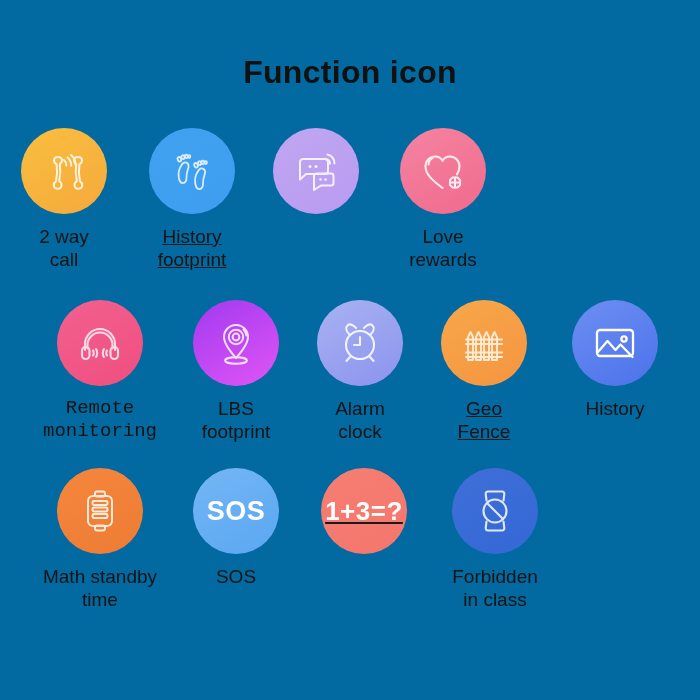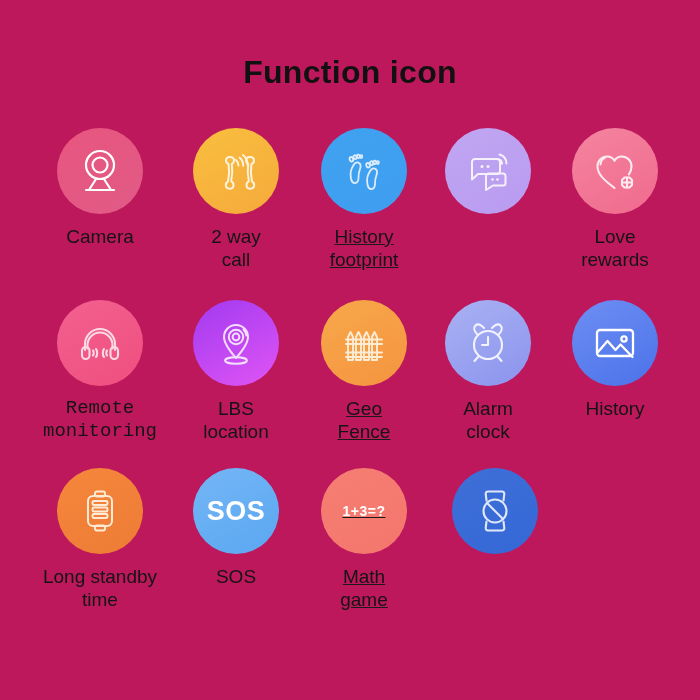--- a/index.html
+++ b/index.html
@@ -12,21 +12,21 @@
     height: 700px;
     font-family: "Liberation Sans", sans-serif;
     color: #1a1a1a;
     overflow: hidden;
     position: relative;
   }
   #page-root {
     width: 700px;
     height: 700px;
     position: relative;
-    background: #be185d;
+    background: #0369a1;
   }
   .page-title {
     position: absolute;
     top: 54px;
     left: 0;
     width: 700px;
     text-align: center;
     font-size: 32px;
     font-weight: bold;
     letter-spacing: 0.3px;
@@ -61,21 +61,21 @@
     display: block;
   }
   .circle .glyph-text {
     font-family: "Liberation Sans", sans-serif;
     font-weight: bold;
     color: #ffffff;
     line-height: 1;
     letter-spacing: 0.5px;
   }
   .sos-text { font-size: 27px; }
-  .math-text { font-size: 14px; font-weight: normal; }
+  .math-text { font-size: 26px; font-weight: normal; }
   .label {
     margin-top: 11px;
     font-size: 19px;
     line-height: 1.22;
     text-align: center;
     color: #141414;
     max-width: 130px;
     white-space: pre-line;
   }
   
@@ -93,33 +93,20 @@
 <body style="background: rgb(255, 255, 255);">
 
 <div id="page-root">
 
   <div class="page-title" style="color: rgb(17, 17, 17);">Function icon</div>
 
   <div class="grid">
 
     <div class="row r1">
 
-      <div class="cell c0">
-        <div class="circle" id="circ-0" style="background: linear-gradient(150deg, rgb(232, 86, 127) 0%, rgb(224, 90, 134) 100%);">
-          <span>
-            <svg width="52" height="52" viewBox="0 0 52 52" fill="none">
-              <circle cx="26" cy="20" r="14" stroke="#ffffff" stroke-width="2.2"></circle>
-              <circle cx="26" cy="20" r="7.5" stroke="#ffffff" stroke-width="2.2"></circle>
-              <path d="M22 34 L15 45 H37 L30 34" stroke="#ffffff" stroke-width="2.2" stroke-linejoin="round"></path>
-              <path d="M12 45 H40" stroke="#ffffff" stroke-width="2.2" stroke-linecap="round"></path>
-            </svg>
-          </span>
-        </div>
-        <div class="label" style="color: rgb(20, 20, 20);">Camera</div>
-      </div>
 
       <div class="cell c1">
         <div class="circle" id="circ-1" style="background: linear-gradient(150deg, rgb(249, 191, 63) 0%, rgb(245, 169, 59) 100%);">
           <span>
             <svg width="52" height="52" viewBox="0 0 52 52" fill="none">
               <g stroke="#fdf2dc" stroke-width="2" stroke-linecap="round" stroke-linejoin="round">
                 <path d="M20 12c-2.4 0-4 1.6-4 3.6 0 1.9 1.4 3.1 2.6 3.6 .7 5 .6 11.4-.6 17.1-1.1 .7-2.2 2-2.2 3.8 0 2.2 1.7 3.6 3.9 3.6 2.2 0 3.8-1.6 3.8-3.8 0-1.7-1-3-2.3-3.6 1.2-6 1.3-12.4 .6-17.3 1.2-.6 2.2-1.8 2.2-3.5 0-2-1.6-3.5-4-3.5z"></path>
                 <path d="M26 15c1.5 1.3 2.4 3.3 2.4 5.5"></path>
                 <path d="M29.5 12.6c2.3 1.9 3.7 4.9 3.7 8.1"></path>
                 <path d="M33 10c3 2.5 4.8 6.5 4.8 10.8"></path>
@@ -223,21 +210,40 @@
                 <path d="M26 8c-6.6 0-12 5.4-12 12 0 8.5 12 21 12 21s12-12.5 12-21c0-6.6-5.4-12-12-12z"></path>
                 <circle cx="26" cy="20" r="7.2"></circle>
                 <circle cx="26" cy="20" r="3.4"></circle>
                 <path d="M33.5 12.5a10.5 10.5 0 0 1 2.8 6"></path>
                 <ellipse cx="26" cy="43.5" rx="11" ry="3.2"></ellipse>
               </g>
             </svg>
           </span>
         </div>
         <div class="label" style="color: rgb(20, 20, 20);">LBS
-location</div>
+footprint</div>
+      </div>
+
+      <div class="cell c3">
+        <div class="circle" id="circ-8" style="background: linear-gradient(150deg, rgb(169, 178, 242) 0%, rgb(139, 147, 238) 100%);">
+          <span>
+            <svg width="52" height="52" viewBox="0 0 52 52" fill="none">
+              <g stroke="#f1f2fd" stroke-width="2.1" stroke-linecap="round" stroke-linejoin="round">
+                <circle cx="26" cy="28" r="14"></circle>
+                <path d="M26 20v8h-6"></path>
+                <path d="M15 17c-3-3-3.5-6.5-1.5-8.5S19 8 22 11"></path>
+                <path d="M37 17c3-3 3.5-6.5 1.5-8.5S33 8 30 11"></path>
+                <path d="M16 40l-3.5 4"></path>
+                <path d="M36 40l3.5 4"></path>
+              </g>
+            </svg>
+          </span>
+        </div>
+        <div class="label" style="color: rgb(20, 20, 20);">Alarm
+clock</div>
       </div>
 
       <div class="cell c2">
         <div class="circle" id="circ-7" style="background: linear-gradient(150deg, rgb(247, 168, 74) 0%, rgb(245, 148, 64) 100%);">
           <span>
             <svg width="52" height="52" viewBox="0 0 52 52" fill="none">
               <g stroke="#fdecd4" stroke-width="1.9" stroke-linecap="round" stroke-linejoin="round">
                 <path d="M10 20l2.5-5 2.5 5v23h-5z"></path>
                 <path d="M18 20l2.5-5 2.5 5v23h-5z"></path>
                 <path d="M26 20l2.5-5 2.5 5v23h-5z"></path>
@@ -247,39 +253,20 @@
                 <path d="M8 35.5h36"></path>
                 <path d="M8 40h36"></path>
               </g>
             </svg>
           </span>
         </div>
         <div class="label" style="color: rgb(20, 20, 20);">Geo
 Fence</div>
       </div>
 
-      <div class="cell c3">
-        <div class="circle" id="circ-8" style="background: linear-gradient(150deg, rgb(169, 178, 242) 0%, rgb(139, 147, 238) 100%);">
-          <span>
-            <svg width="52" height="52" viewBox="0 0 52 52" fill="none">
-              <g stroke="#f1f2fd" stroke-width="2.1" stroke-linecap="round" stroke-linejoin="round">
-                <circle cx="26" cy="28" r="14"></circle>
-                <path d="M26 20v8h-6"></path>
-                <path d="M15 17c-3-3-3.5-6.5-1.5-8.5S19 8 22 11"></path>
-                <path d="M37 17c3-3 3.5-6.5 1.5-8.5S33 8 30 11"></path>
-                <path d="M16 40l-3.5 4"></path>
-                <path d="M36 40l3.5 4"></path>
-              </g>
-            </svg>
-          </span>
-        </div>
-        <div class="label" style="color: rgb(20, 20, 20);">Alarm
-clock</div>
-      </div>
-
       <div class="cell c4">
         <div class="circle" id="circ-9" style="background: linear-gradient(150deg, rgb(109, 142, 242) 0%, rgb(75, 114, 234) 100%);">
           <span>
             <svg width="52" height="52" viewBox="0 0 52 52" fill="none">
               <g stroke="#ffffff" stroke-width="2.3" stroke-linecap="round" stroke-linejoin="round">
                 <rect x="8" y="13" width="36" height="26" rx="3"></rect>
                 <circle cx="35" cy="22" r="2.6"></circle>
                 <path d="M9 35l9.5-11 8 9 5-5.5 12 12.5"></path>
               </g>
             </svg>
@@ -299,50 +286,50 @@
                 <rect x="14" y="11" width="24" height="30" rx="5"></rect>
                 <rect x="21" y="6.5" width="10" height="5" rx="2"></rect>
                 <rect x="21" y="40.5" width="10" height="5" rx="2"></rect>
                 <rect x="18.5" y="16" width="15" height="4" rx="1.4"></rect>
                 <rect x="18.5" y="22.5" width="15" height="4" rx="1.4"></rect>
                 <rect x="18.5" y="29" width="15" height="4" rx="1.4"></rect>
               </g>
             </svg>
           </span>
         </div>
-        <div class="label" style="color: rgb(20, 20, 20);">Long standby
+        <div class="label" style="color: rgb(20, 20, 20);">Math standby
 time</div>
       </div>
 
       <div class="cell c1">
         <div class="circle" id="circ-11" style="background: linear-gradient(150deg, rgb(116, 182, 245) 0%, rgb(90, 167, 242) 100%);">
           <span class="glyph-text sos-text">SOS</span>
         </div>
         <div class="label" style="color: rgb(20, 20, 20);">SOS</div>
       </div>
 
       <div class="cell c2">
         <div class="circle" id="circ-12" style="background: linear-gradient(150deg, rgb(246, 126, 114) 0%, rgb(244, 118, 109) 100%);">
           <span class="glyph-text math-text">1+3=?</span>
         </div>
-        <div class="label" style="color: rgb(20, 20, 20);">Math
-game</div>
       </div>
 
 
       <div class="cell c4">
         <div class="circle" id="circ-14" style="background: linear-gradient(150deg, rgb(63, 111, 216) 0%, rgb(52, 104, 214) 100%);">
           <span>
             <svg width="52" height="52" viewBox="0 0 52 52" fill="none">
               <g stroke="#dfe8fa" stroke-width="2.1" stroke-linecap="round" stroke-linejoin="round">
                 <circle cx="26" cy="26" r="11.5"></circle>
                 <path d="M18 18l16 16"></path>
                 <path d="M17.5 15.5l-.8-6.5c-.15-1.3 .85-2.5 2.2-2.5h14.2c1.35 0 2.35 1.2 2.2 2.5l-.8 6.5"></path>
                 <path d="M17.5 36.5l-.8 6.5c-.15 1.3 .85 2.5 2.2 2.5h14.2c1.35 0 2.35-1.2 2.2-2.5l-.8-6.5"></path>
               </g>
             </svg>
           </span>
         </div>
+        <div class="label" style="color: rgb(20, 20, 20);">Forbidden
+in class</div>
       </div>
     </div>
 
   </div>
 </div>
 
 </body></html>

